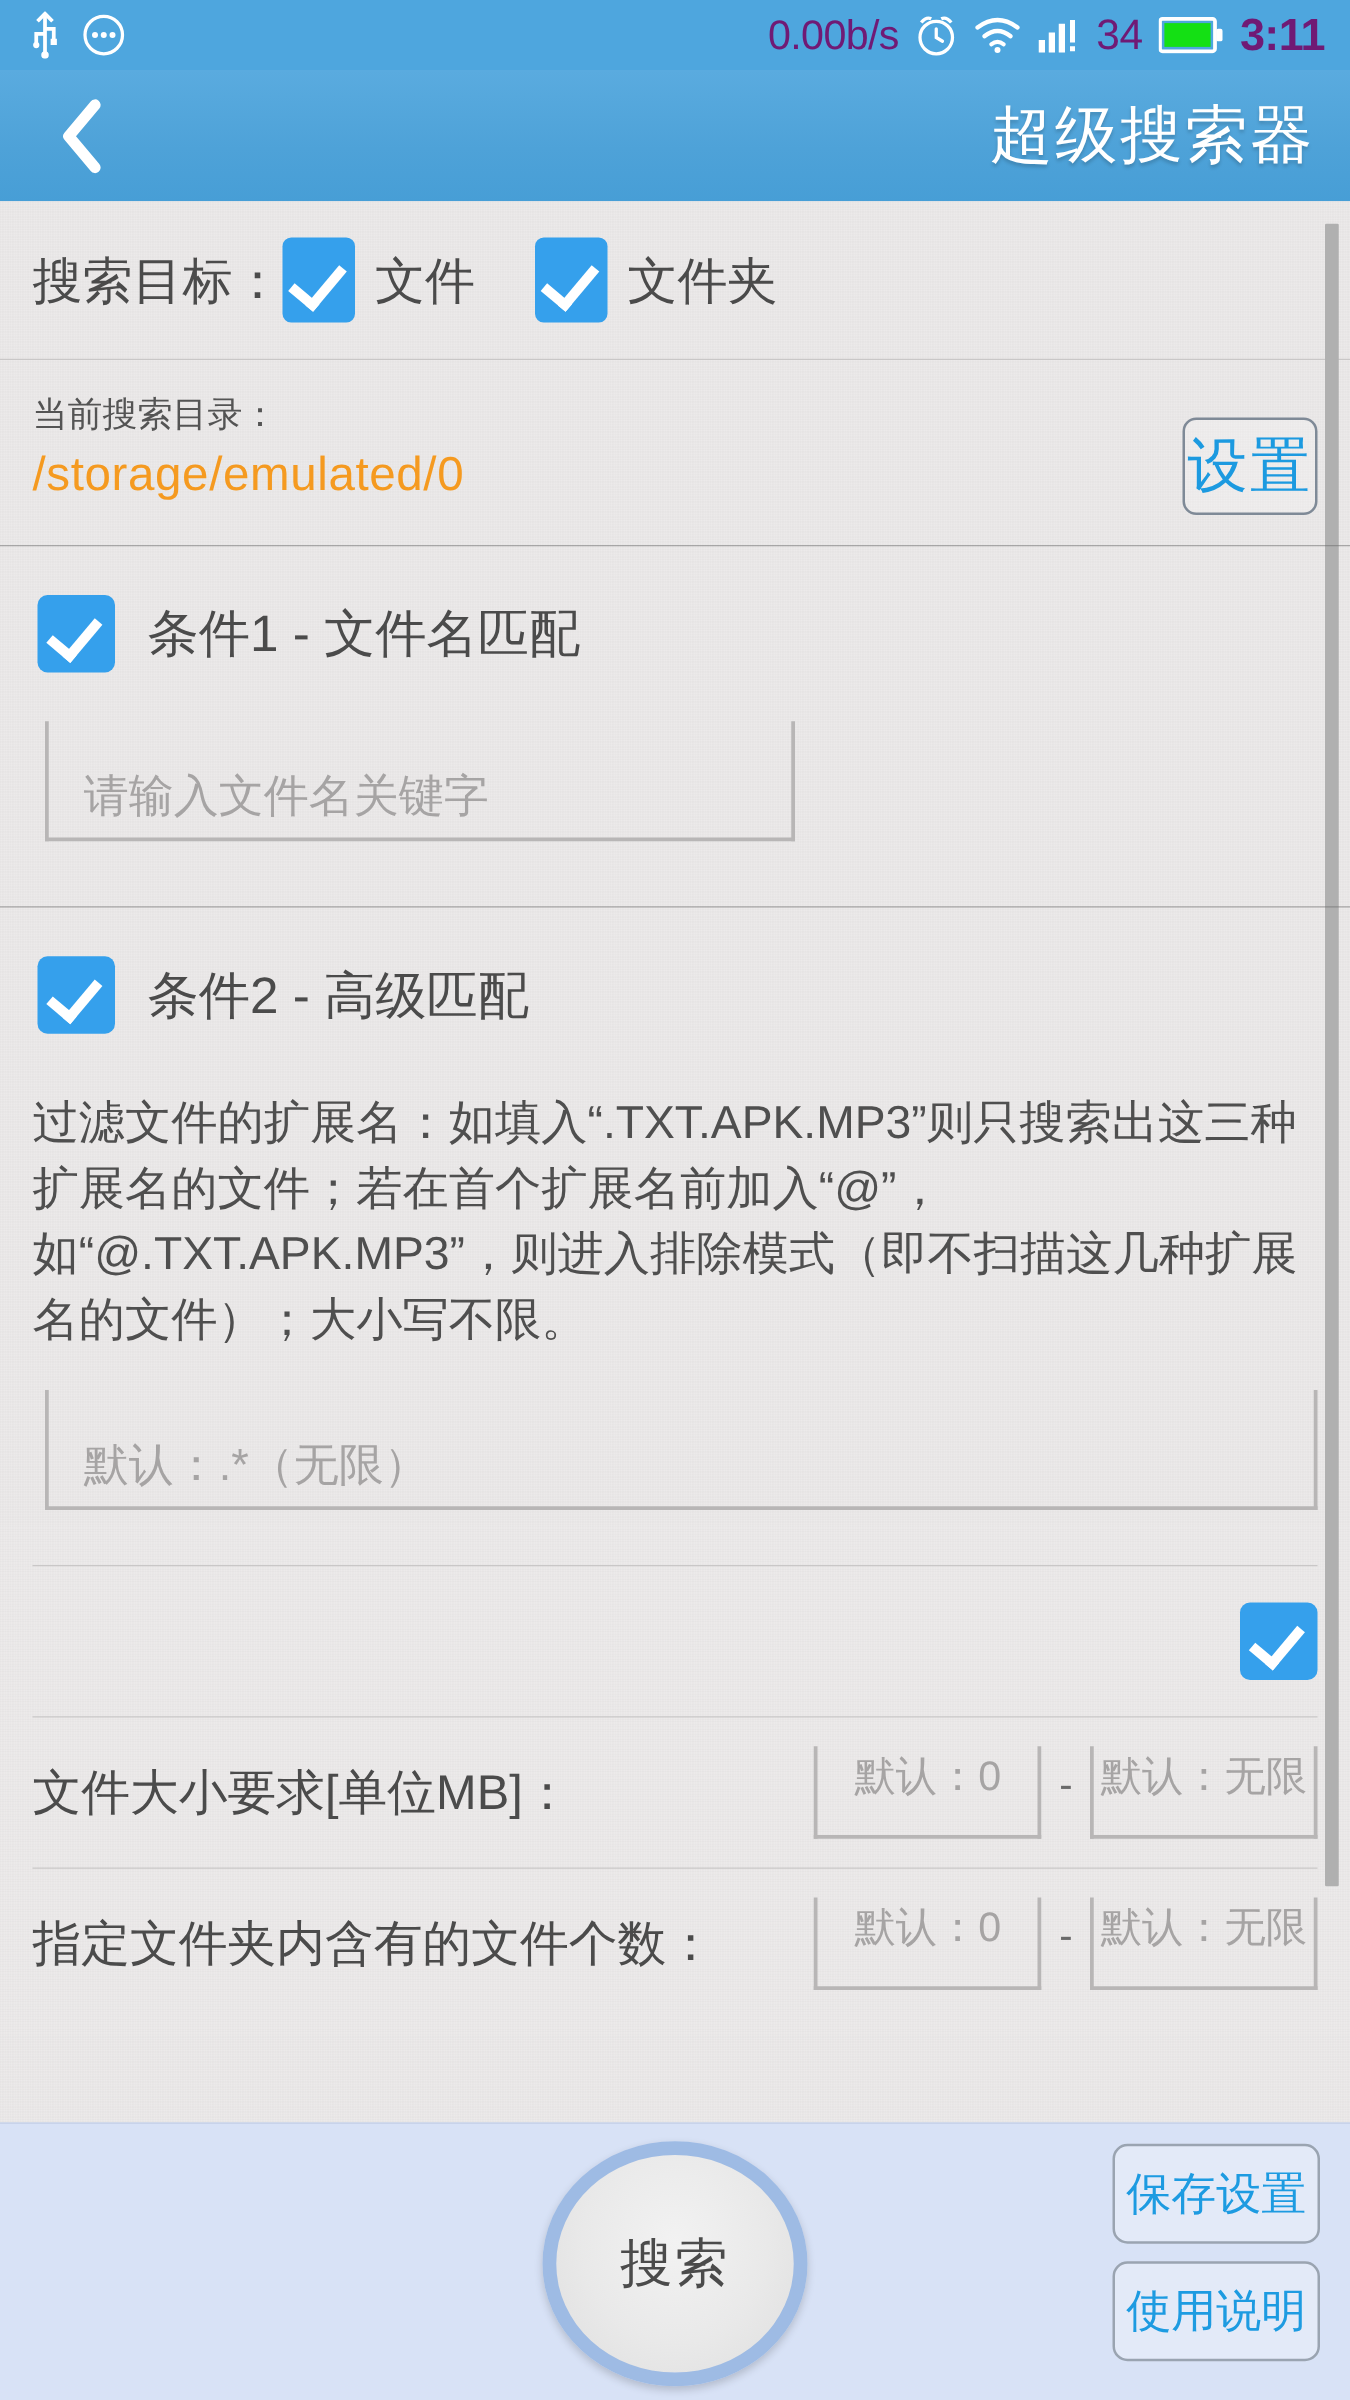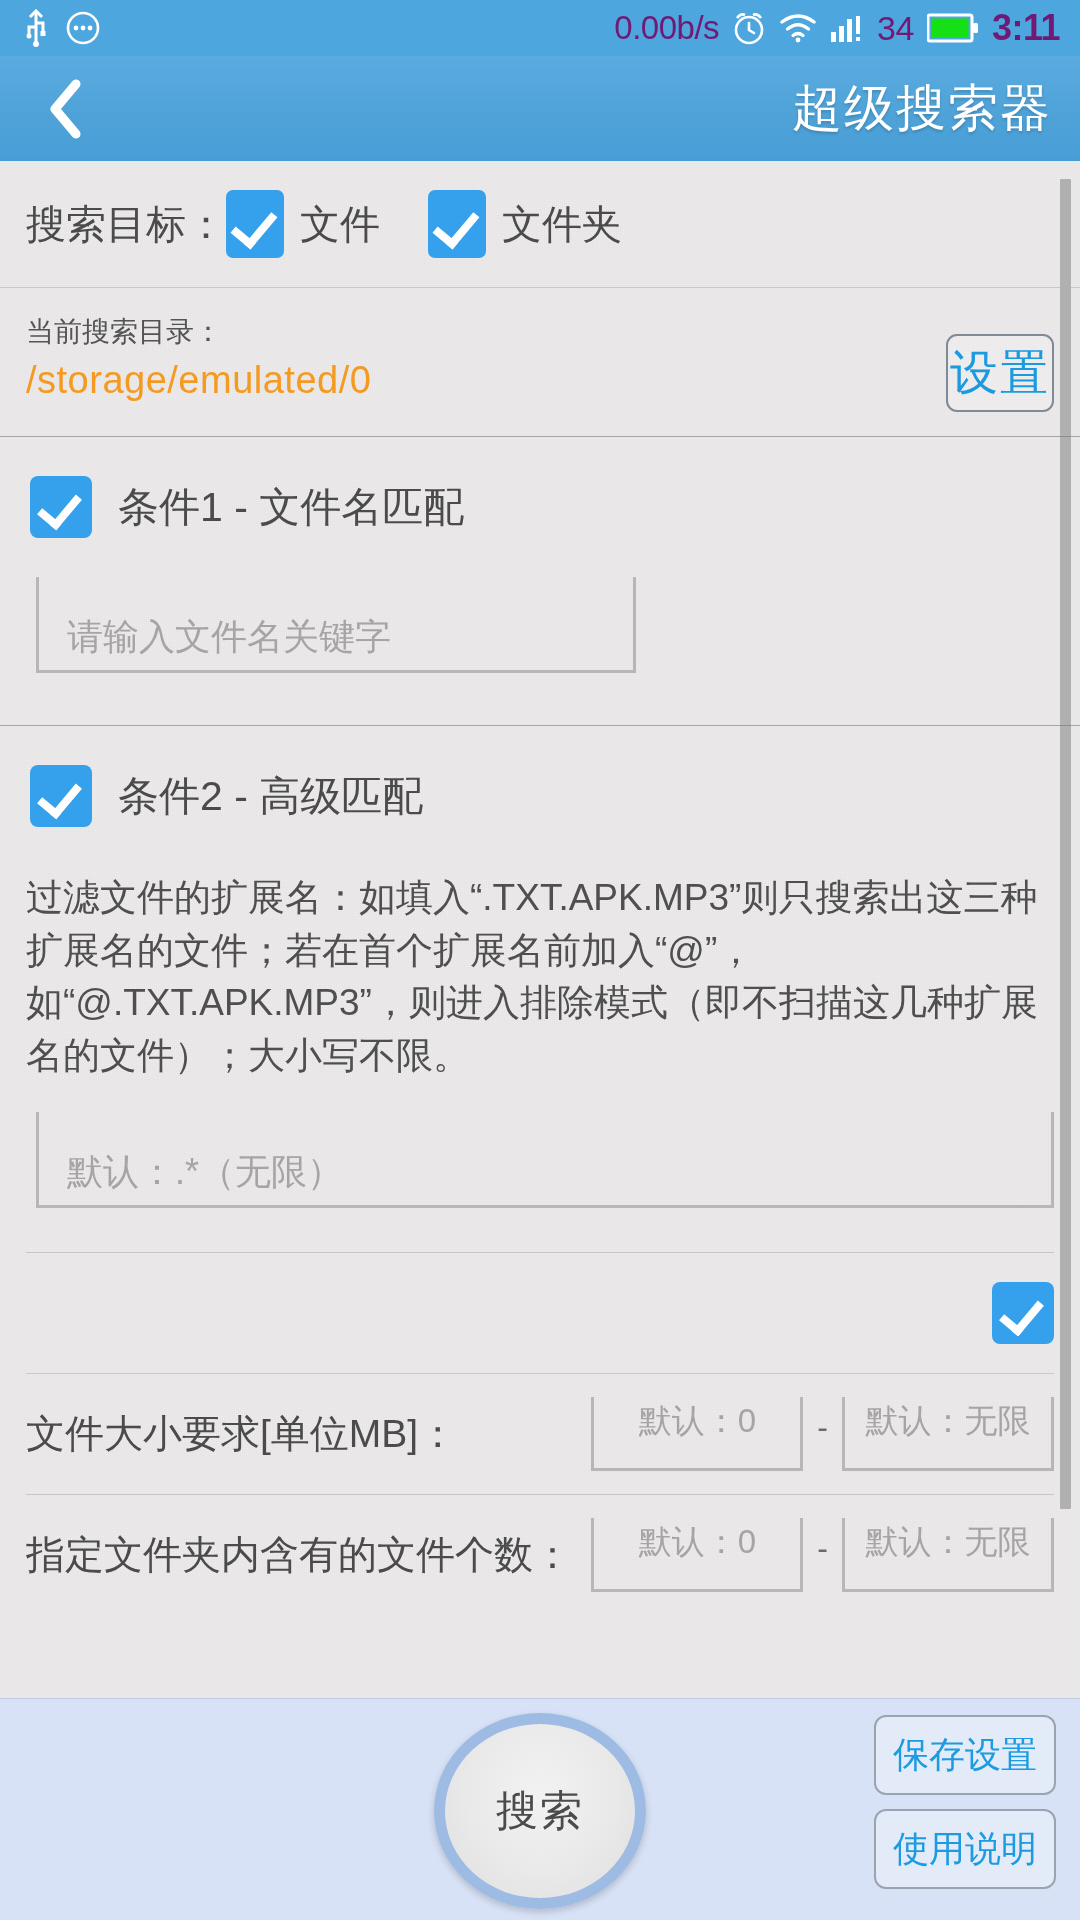--- a/index.html
+++ b/index.html
@@ -153,21 +153,21 @@
   .row-inline {
     display: flex; align-items: center;
     height: 120px;
   }
   .row-inline .lbl { color: #4b4b4b; font-size: 39px; }
   .row-inline .cb-right { margin-left: auto; width: 62px; height: 62px; border-radius: 8px; }
   .row-inline .cb-right::after { left: 17px; top: 11px; width: 17px; height: 32px; border-width: 0 8px 8px 0; }
 
   .range-wrap { margin-left: auto; display: flex; align-items: center; gap: 0; }
   .mini-field {
-    width: 212px; height: 74px;
+    width: 182px; height: 74px;
     border-bottom: 3px solid #b8b6b6;
     border-left: 3px solid #b8b6b6;
     border-right: 3px solid #b8b6b6;
     display: flex; align-items: flex-start; justify-content: center;
     cursor: text;
   }
   .mini-field span { color: #a6a4a4; font-size: 33px; padding-top: 2px; }
   .dash { color: #6a6a6a; font-size: 32px; padding: 0 14px 14px 14px; }
 
   
@@ -189,21 +189,21 @@
     display: flex; align-items: center; justify-content: center;
     cursor: pointer;
     font-family: Liberation Mono, monospace;
   }
   .search-circle span { color: #4b4b4b; font-size: 42px; letter-spacing: 2px; }
   .side-btns {
     position: absolute; right: 24px; top: 16px;
     display: flex; flex-direction: column; gap: 14px;
   }
   .btn-blue {
-    width: 182px; height: 80px;
+    width: 166px; height: 80px;
     border: 2px solid #9aa4b1;
     border-radius: 12px;
     background: rgba(255,255,255,0.28);
     color: #1d9be1; font-size: 36px;
     display: flex; align-items: center; justify-content: center;
     cursor: pointer;
   }
 </style>
 </head>
 <body>

